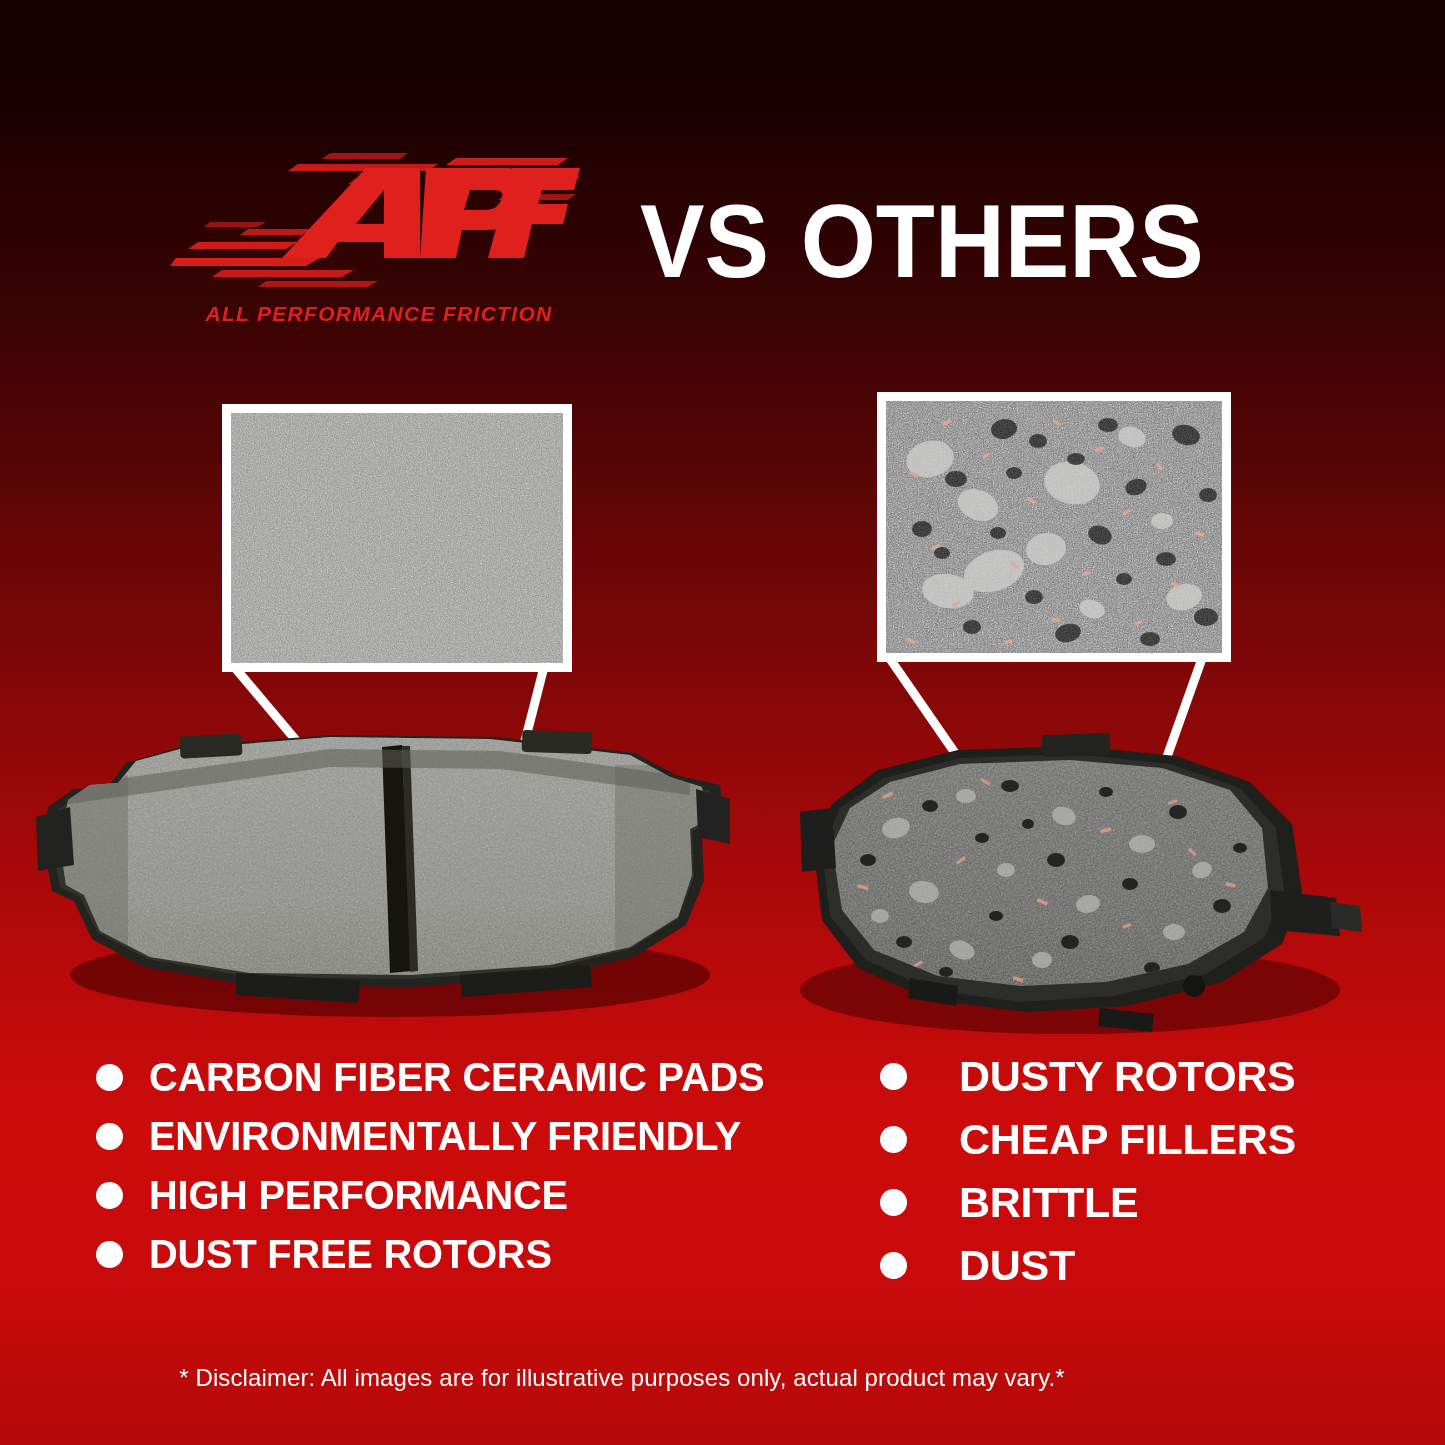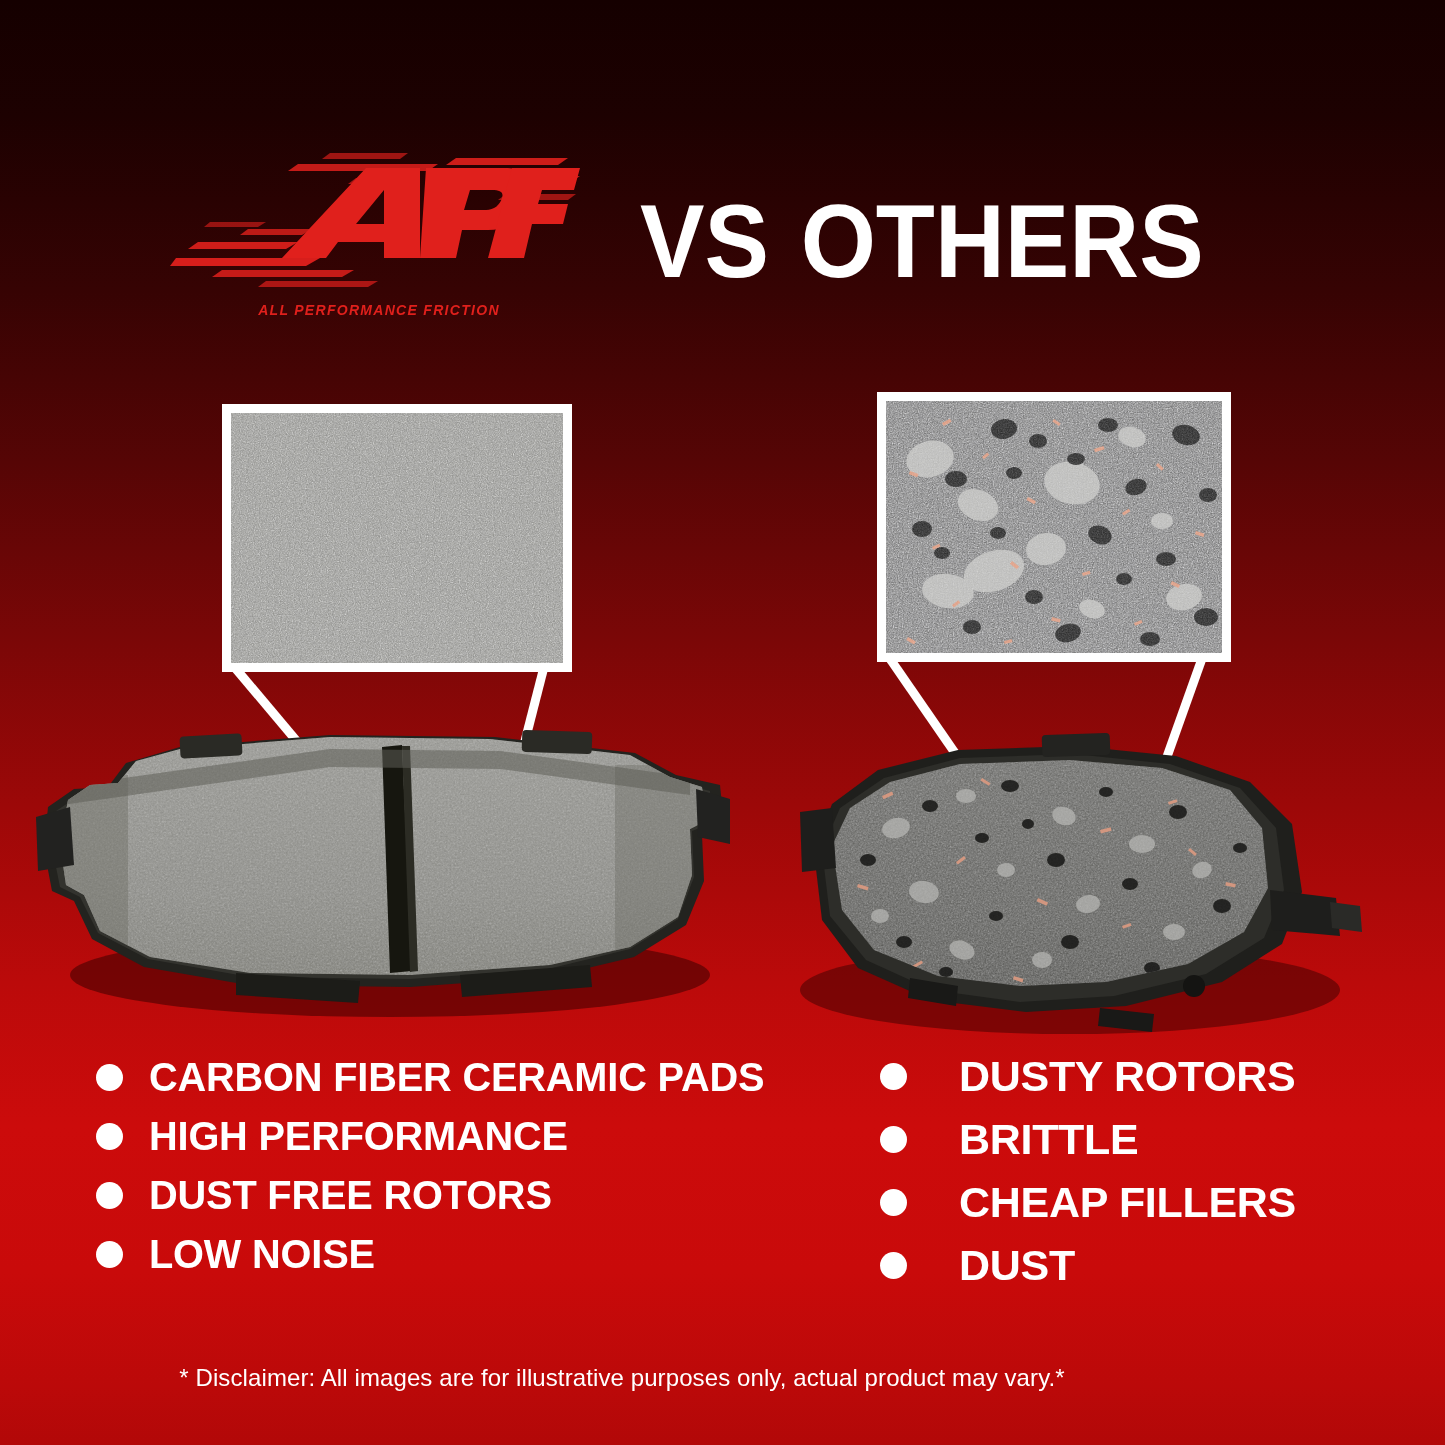--- a/index.html
+++ b/index.html
@@ -48,21 +48,21 @@
     position: absolute;
     left: 0; top: 0;
     width: 410px;
     height: 150px;
   }
   #logo-tagline {
     position: absolute;
     left: 34px;
     top: 152px;
     width: 350px;
-    font-size: 14px;
+    font-size: 21px;
     font-weight: bold;
     font-style: italic;
     letter-spacing: 1.3px;
     color: #e0201c;
     white-space: nowrap;
     text-align: center;
   }
 
   
   #vs-others {
@@ -465,46 +465,46 @@
     </svg>
   </div>
 
   <div class="feature-list" id="list-left">
     <div class="feature-item">
       <span class="bullet"></span>
       <span class="feature-label">CARBON FIBER CERAMIC PADS</span>
     </div>
     <div class="feature-item">
       <span class="bullet"></span>
+      <span class="feature-label">ENVIRONMENTALLY FRIENDLY</span>
+    </div>
+    <div class="feature-item">
+      <span class="bullet"></span>
       <span class="feature-label">HIGH PERFORMANCE</span>
     </div>
     <div class="feature-item">
       <span class="bullet"></span>
       <span class="feature-label">DUST FREE ROTORS</span>
     </div>
-    <div class="feature-item">
-      <span class="bullet"></span>
-      <span class="feature-label">LOW NOISE</span>
-    </div>
   </div>
 
   <div class="feature-list" id="list-right">
     <div class="feature-item">
       <span class="bullet"></span>
       <span class="feature-label">DUSTY ROTORS</span>
     </div>
     <div class="feature-item">
       <span class="bullet"></span>
+      <span class="feature-label">CHEAP FILLERS</span>
+    </div>
+    <div class="feature-item">
+      <span class="bullet"></span>
       <span class="feature-label">BRITTLE</span>
     </div>
     <div class="feature-item">
       <span class="bullet"></span>
-      <span class="feature-label">CHEAP FILLERS</span>
-    </div>
-    <div class="feature-item">
-      <span class="bullet"></span>
       <span class="feature-label">DUST</span>
     </div>
   </div>
 
   <div id="disclaimer">* Disclaimer: All images are for illustrative purposes only, actual product may vary.*</div>
 
 </div>
 
 </body></html>

